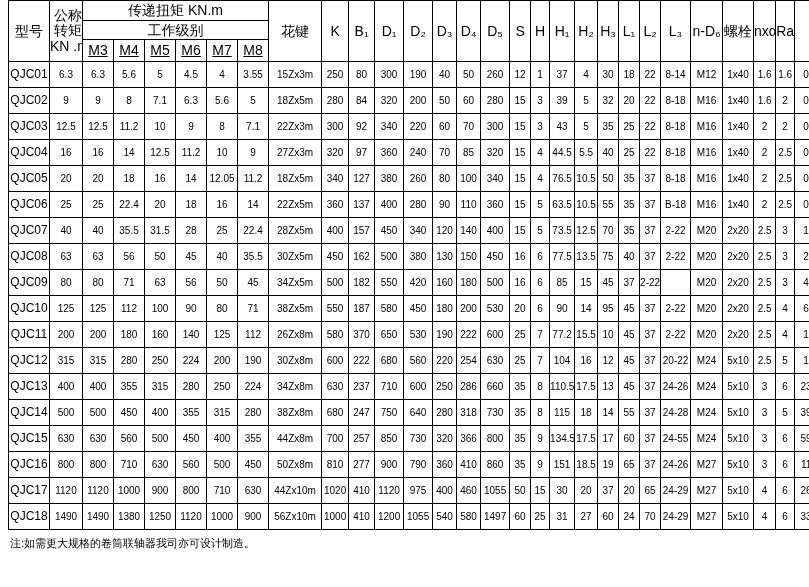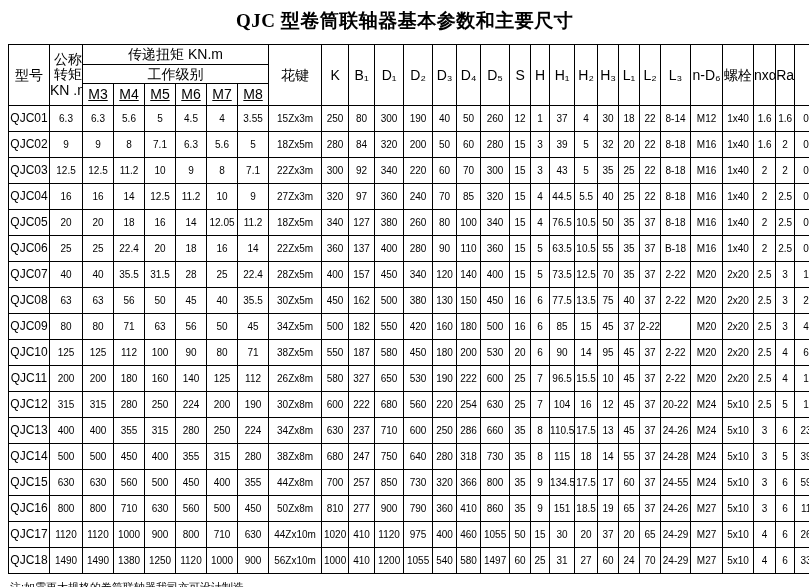--- a/index.html
+++ b/index.html
@@ -61,21 +61,20 @@
     padding-left: 2px;
     font-family: "Liberation Sans", sans-serif;
   }
   .stack { display: block; line-height: 1.1; text-align: right; }
 </style>
 </head>
 <body>
 
 <div class="page">
 
-  <div class="title">QJC 型卷筒联轴器基本参数和主要尺寸</div>
 
   <table class="spec">
     <colgroup>
       <col style="width:41px">
       <col style="width:33px">
       <col style="width:31px">
       <col style="width:31px">
       <col style="width:31px">
       <col style="width:31px">
       <col style="width:31px">
@@ -466,29 +465,29 @@
           <td class="model-col">QJC11</td>
           <td>200</td>
           <td>200</td>
           <td>180</td>
           <td>160</td>
           <td>140</td>
           <td>125</td>
           <td>112</td>
           <td>26Zx8m</td>
           <td>580</td>
-          <td>327</td>
+          <td>370</td>
           <td>650</td>
           <td>530</td>
           <td>190</td>
           <td>222</td>
           <td>600</td>
           <td>25</td>
           <td>7</td>
-          <td>96.5</td>
+          <td>77.2</td>
           <td>15.5</td>
           <td>10</td>
           <td>45</td>
           <td>37</td>
           <td>2-22</td>
           <td>M20</td>
           <td>2x20</td>
           <td>2.5</td>
           <td>4</td>
           <td>12.5</td>

